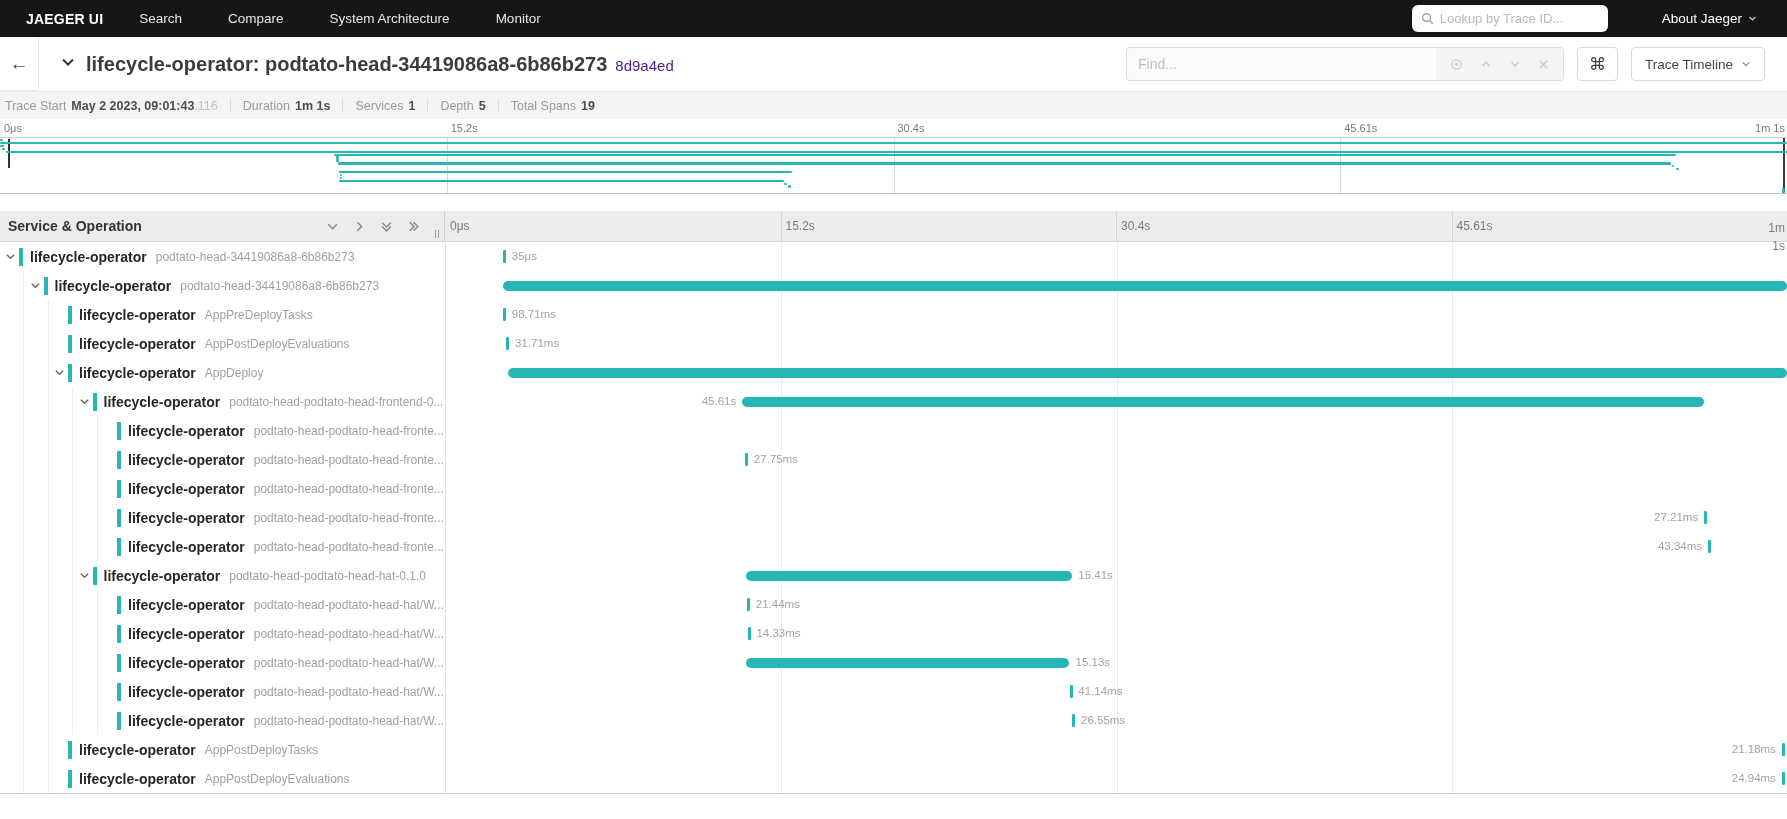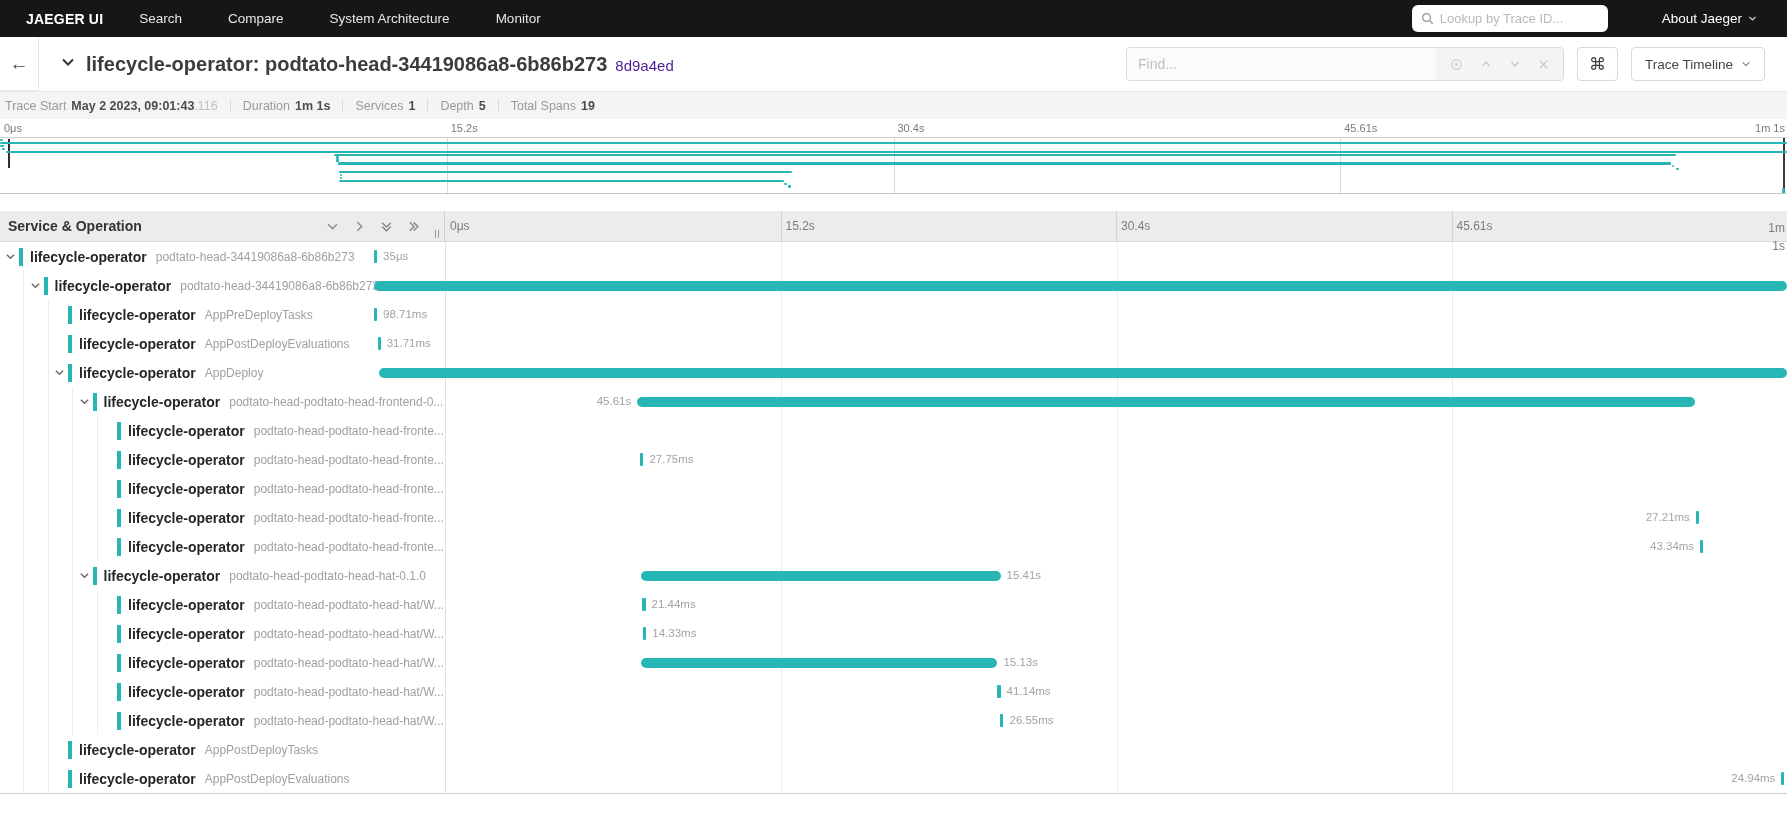--- a/index.html
+++ b/index.html
@@ -63,21 +63,21 @@
   .th-tick { position:absolute; top:8px; padding-left:5px; white-space:nowrap; }
   .th-tick.last { right:2px; padding-left:0; width:26px; text-align:right; white-space:normal; line-height:18px; top:8px; z-index:6; }
   .th-grid { position:absolute; top:0; bottom:0; width:1px; background:#d4d4d4; }
 
   
   .rows-wrap { position:relative; background:#fff; }
   .grid-overlay { position:absolute; left:445px; top:0; bottom:0; right:0; z-index:0; border-left:1px solid #e0e0e0; }
   .grid-overlay .gl { position:absolute; top:0; bottom:0; width:1px; background:#ebebeb; }
   .rows-bottom { border-bottom:1px solid #cfcfcf; }
   .row { height:29px; display:flex; position:relative; z-index:1; cursor:pointer; }
-  .row-left { width:374px; flex:none; position:relative; display:flex; align-items:center; }
+  .row-left { width:503px; flex:none; position:relative; display:flex; align-items:center; }
   .row-right { flex:1; position:relative; }
   .guide { position:absolute; top:0; bottom:0; width:1px; background:#ededed; }
   .expander { position:absolute; top:9px; display:flex; }
   .colorbar { position:absolute; top:5.5px; width:4px; height:18px; background:#27b6b6; }
   .svc { font-size:14px; font-weight:bold; color:#262626; white-space:nowrap; }
   .op { font-size:12px; color:#a0a0a0; margin-left:9px; white-space:nowrap; }
   .bar { position:absolute; top:9.5px; height:10px; border-radius:5px; background:#27b6b6; }
   .bar.tickbar { top:8px; height:13px; border-radius:1px; min-width:3px; }
   .dur { position:absolute; top:8px; font-size:11.5px; color:#a3a3a3; white-space:nowrap; }
 </style>
@@ -518,20 +518,24 @@
       </div>
     </div>
     <div class="row">
       <div class="row-left">
         <div class="guide" style="left: 23px;"></div>
         <div class="guide" style="left: 47.5px;"></div>
         <div class="colorbar" style="left: 68px; background: rgb(39, 182, 182);"></div>
         <span class="svc" style="margin-left: 79px;">lifecycle-operator</span>
         <span class="op">AppPostDeployTasks</span>
       </div>
+      <div class="row-right">
+        <div class="bar tickbar" style="left: 99.6%; width: 0.22%; background: rgb(39, 182, 182);"></div>
+        <div class="dur" style="right: calc(0.4% + 6px);">21.18ms</div>
+      </div>
     </div>
     <div class="row">
       <div class="row-left">
         <div class="guide" style="left: 23px;"></div>
         <div class="guide" style="left: 47.5px;"></div>
         <div class="colorbar" style="left: 68px; background: rgb(39, 182, 182);"></div>
         <span class="svc" style="margin-left: 79px;">lifecycle-operator</span>
         <span class="op">AppPostDeployEvaluations</span>
       </div>
       <div class="row-right">

